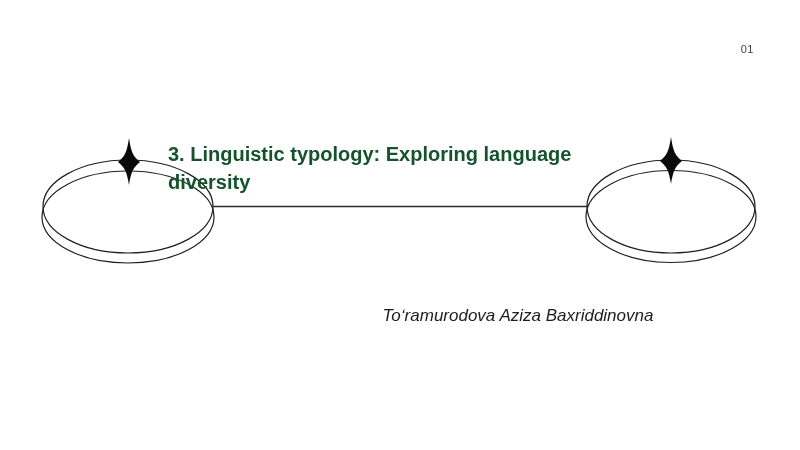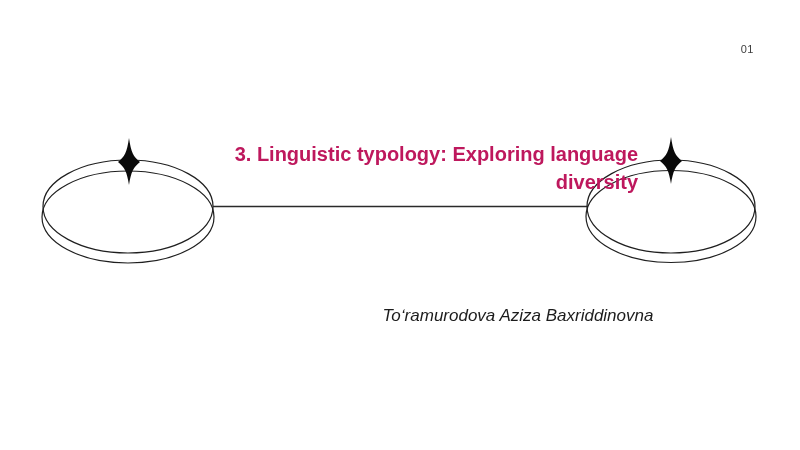--- a/index.html
+++ b/index.html
@@ -21,25 +21,25 @@
     right: 46px;
     font-size: 11px;
     letter-spacing: 0.5px;
     color: #3d3d3d;
   }
   .slide-title {
     position: absolute;
     top: 140px;
     left: 168px;
     width: 470px;
-    text-align: right;
+    text-align: left;
     font-size: 20px;
     line-height: 28px;
     font-weight: bold;
-    color: #be185d;
+    color: #14532d;
   }
   .author-line {
     position: absolute;
     top: 306px;
     left: 358px;
     width: 320px;
     text-align: center;
     font-style: italic;
     font-size: 17px;
     color: #1c1c1c;

